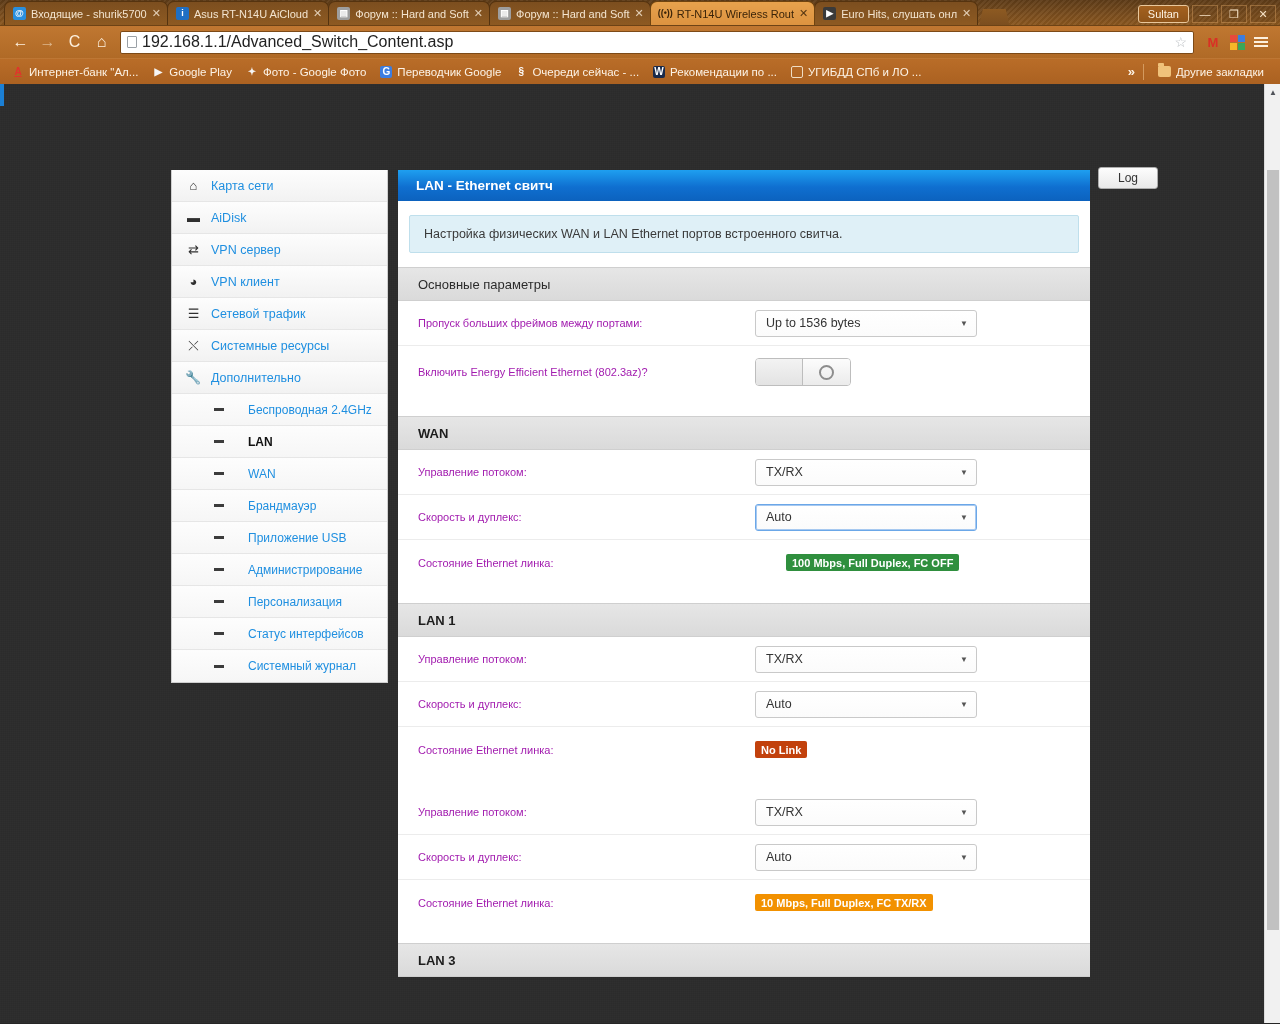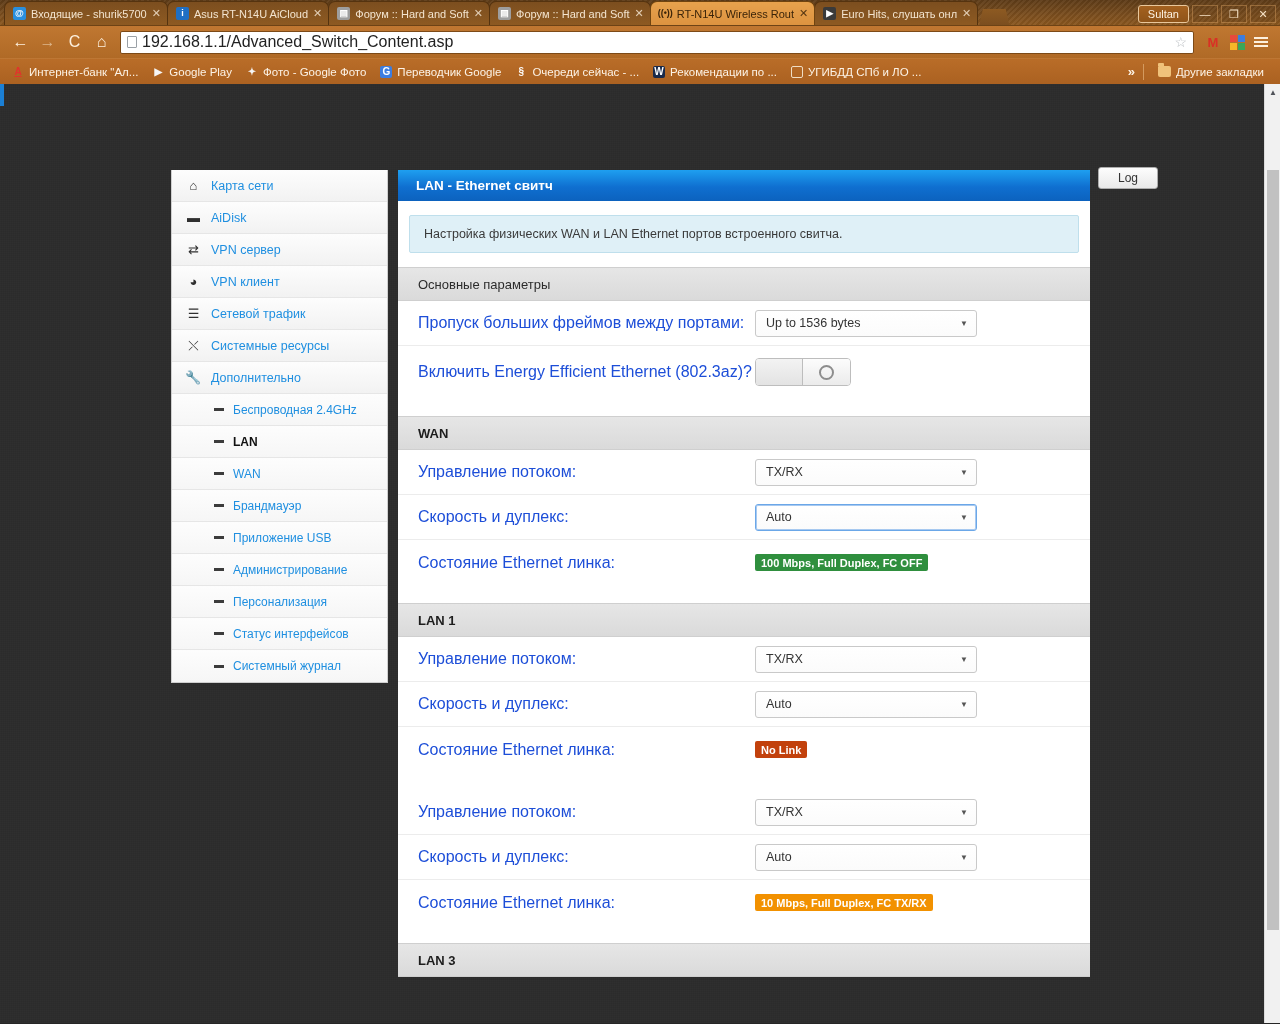--- a/index.html
+++ b/index.html
@@ -259,21 +259,21 @@
   }
   .menu-item .mi-ico {
     width: 15px; flex: 0 0 15px;
     display: inline-flex; align-items: center; justify-content: center;
     color: #2f2f2f; font-size: 13px;
   }
   .menu-item.sub {
     padding-left: 42px;
     font-size: 12px;
     background: linear-gradient(180deg,#fdfdfd 0%, #f6f6f6 100%);
-    gap: 9px;
+    gap: 24px;
     text-align: right;
   }
   .menu-item.sub .dash {
     width: 10px; height: 3px; background: #3c3c3c; flex: 0 0 10px;
   }
   .menu-item.sub.active { color: #111; font-weight: bold; }
   .menu-item.last { border-bottom: none; }
 
   
   .panel {
@@ -342,21 +342,21 @@
 
   .row {
     min-height: 45px;
     display: flex; align-items: center;
     padding-left: 20px;
     border-bottom: 1px solid #ececec;
     background: #fff;
   }
   .row .lbl {
     width: 337px; flex: 0 0 337px;
-    font-size: 16px; color: #1d4ed8;
+    font-size: 11px; color: #a21caf;
   }
   .row.tall { min-height: 52px; }
   .row.noborder { border-bottom: none; }
 
   .sel {
     width: 222px; height: 27px;
     display: flex; align-items: center;
     justify-content: space-between;
     padding: 0 8px 0 10px;
     background: linear-gradient(180deg,#ffffff 0%, #fbfbfb 100%);
@@ -396,21 +396,21 @@
 
   .badge {
     display: inline-flex; align-items: center;
     height: 17px;
     padding: 0 6px;
     font-size: 11px; font-weight: bold;
     color: #fff;
     border-radius: 2px;
     white-space: nowrap;
   }
-  .badge.green  { background: #2f8f3e; }
+  .badge.green  { background: #2f8f3e; margin-left: 31px; }
   .badge.blue   { background: #c2410c; }
   .badge.orange { background: #f29100; }
 </style>
 </head>
 <body>
 
 <div class="browser">
 
   <div class="tabstrip">
     <div class="tab">

